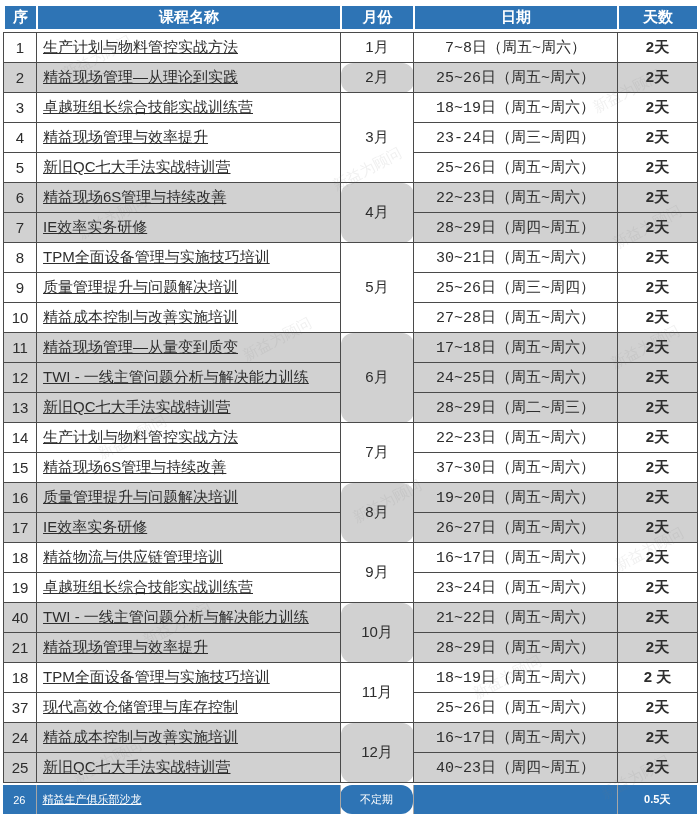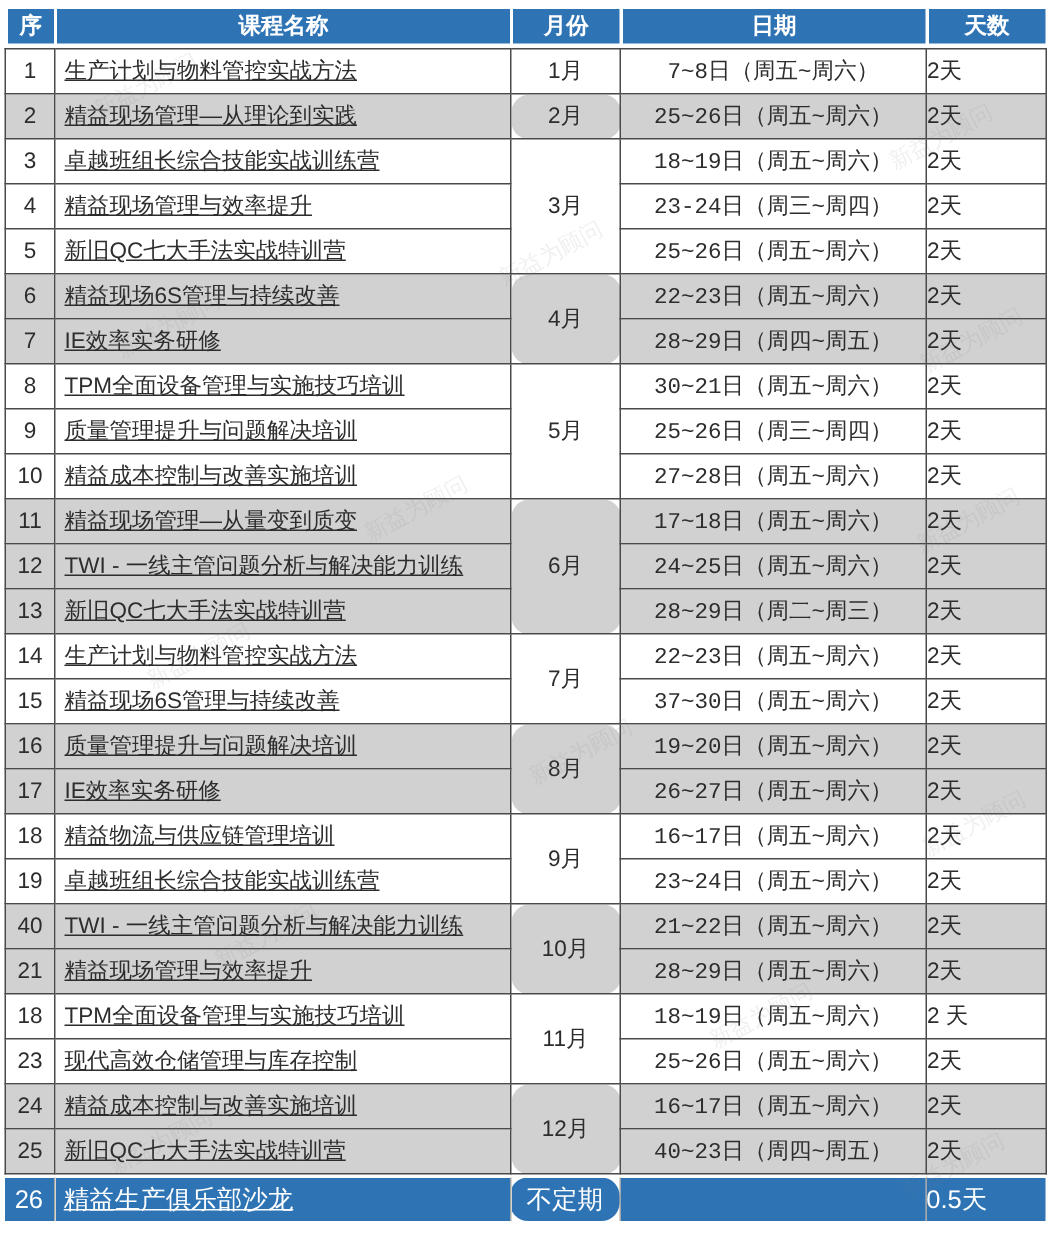--- a/index.html
+++ b/index.html
@@ -45,27 +45,27 @@
     padding: 0;
     background: #ffffff;
     overflow: hidden;
     white-space: nowrap;
   }
   table.body tr.g td { background: var(--band_gray, #D1D1D1); }
   .c-seq   { text-align: center; }
   .c-course{ text-align: left; padding-left: 6px !important; text-decoration: underline; }
   .c-month { text-align: center; border-radius: 12px; }
   .c-date  { text-align: center; font-family: Liberation Mono, monospace; }
-  .c-days  { text-align: left; }
+  .c-days  { text-align: center; font-weight: bold; }
   
   table.foot { margin-top: 2px; }
   table.foot td {
     background: var(--header_bg, #2E74B5);
     color: #ffffff;
-    font-size: 17px;
+    font-size: 11px;
     height: 29px;
     padding: 0;
     overflow: hidden;
     white-space: nowrap;
     border: 0;
   }
   table.foot td + td { border-left: 1px solid rgba(0,0,0,0.35); }
   
   .wm {
     position: absolute;
@@ -261,21 +261,21 @@
         <td class="c-days">2天</td>
       </tr>
       <tr>
         <td class="c-seq">18</td>
         <td class="c-course">TPM全面设备管理与实施技巧培训</td>
         <td class="c-month" rowspan="2">11月</td>
         <td class="c-date">18~19日（周五~周六）</td>
         <td class="c-days">2 天</td>
       </tr>
       <tr>
-        <td class="c-seq">23</td>
+        <td class="c-seq">37</td>
         <td class="c-course">现代高效仓储管理与库存控制</td>
         <td class="c-date">25~26日（周五~周六）</td>
         <td class="c-days">2天</td>
       </tr>
       <tr class="g">
         <td class="c-seq">24</td>
         <td class="c-course">精益成本控制与改善实施培训</td>
         <td class="c-month" rowspan="2">12月</td>
         <td class="c-date">16~17日（周五~周六）</td>
         <td class="c-days">2天</td>

